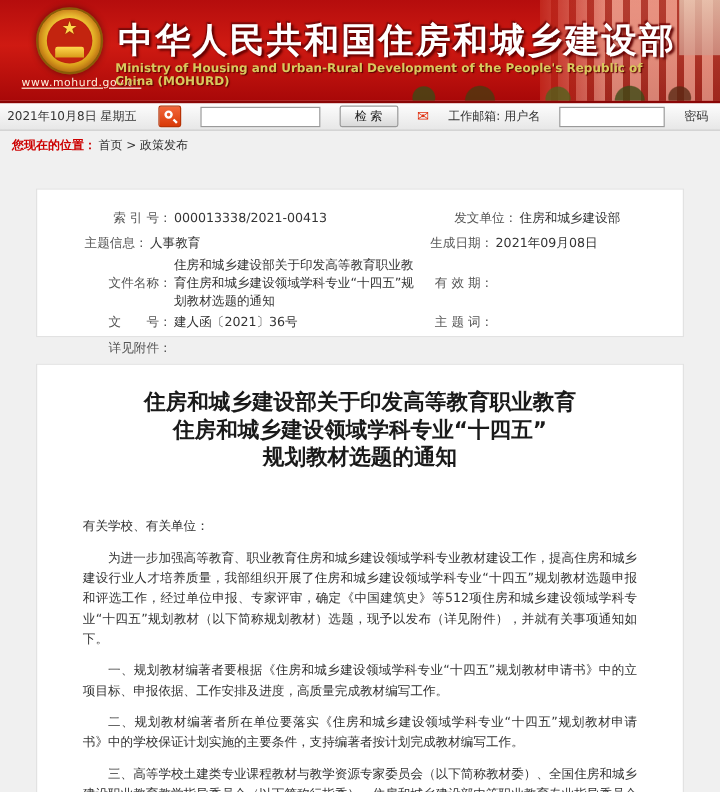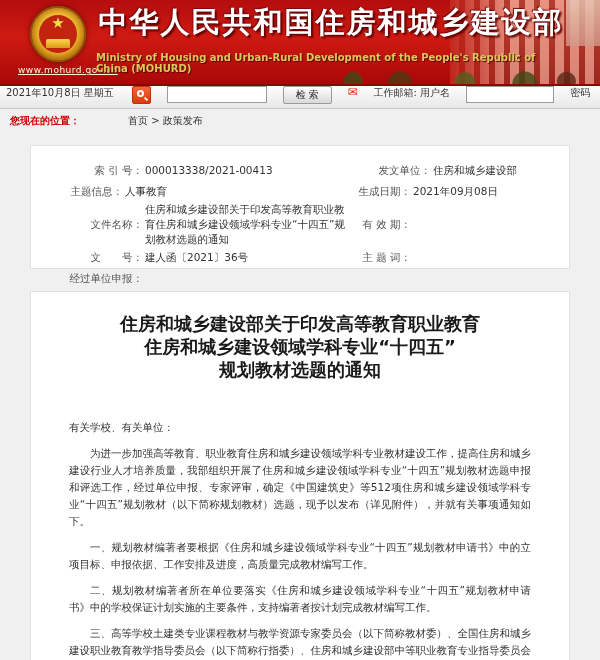--- a/index.html
+++ b/index.html
@@ -30,28 +30,28 @@
     border:2px solid #8a5a08; position:relative;
     box-shadow:0 0 6px rgba(0,0,0,.45), inset 0 0 8px rgba(140,20,10,.55); }
   .emblem .inner { position:absolute; left:7px; top:7px; width:38px; height:38px; border-radius:50%;
     background:radial-gradient(circle,#c3240f 0 65%,#8f1206 100%); }
   .emblem .star { position:absolute; left:0; right:0; top:8px; color:#ffd84d;
     font-size:15px; line-height:15px; text-shadow:0 0 2px #7a3c00; }
   .emblem .gate { position:absolute; left:14px; right:14px; bottom:12px; height:9px;
     background:linear-gradient(180deg,#ffd84d,#d89a18); border-radius:2px 2px 0 0; }
   .site-url { margin-top:3px; font-size:9px; color:#fff3e0; letter-spacing:.5px;
     text-decoration:underline; }
-  .hdr-title { position:absolute; left:96px; top:3px; width:470px; text-align:center;
+  .hdr-title { position:absolute; left:96px; top:14px; width:470px; text-align:center;
     font-size:29px; font-weight:bold; color:#ffffff; letter-spacing:2px; white-space:nowrap;
     text-shadow:2px 2px 2px #5e0000, -1px -1px 1px #7a0a0a; }
   .hdr-sub { position:absolute; left:96px; top:52px; width:470px; 
     font-size:10px; font-weight:bold; color:#d9c95d; text-shadow:1px 1px 1px #5e0000; }
 
   
-  .toolbar { width:600px; height:23px; display:flex; align-items:flex-start; gap:16px;
+  .toolbar { width:600px; height:23px; display:flex; align-items:center; gap:16px;
     padding:0 6px; background:linear-gradient(180deg,#fdfdfd,#e7e7e7);
     border-bottom:1px solid #c6c6c6; font-size:10px; color:#333; white-space:nowrap; }
   .tb-date { margin-right:2px; }
   .mag-btn { width:19px; height:18px; background:linear-gradient(180deg,#f2663a,#d93a08);
     border:1px solid #b83205; border-radius:2px; position:relative; cursor:pointer; flex:0 0 auto; }
   .mag-btn .lens { position:absolute; left:4px; top:3px; width:7px; height:7px;
     border:2px solid #fff; border-radius:50%; }
   .mag-btn .handle { position:absolute; left:11px; top:11px; width:4px; height:2px;
     background:#fff; transform:rotate(45deg); }
   .tb-input { height:17px; border:1px solid #9a9a9a; background:#fff; padding:0 3px;
@@ -59,27 +59,27 @@
   .inp-search { width:100px; }
   .inp-user { width:88px; }
   .inp-pass { width:66px; }
   .tb-btn { height:18px; padding:0 12px; font-size:10px; color:#222;
     background:linear-gradient(180deg,#ffffff,#d9d9d9); border:1px solid #9a9a9a;
     border-radius:2px; cursor:pointer; }
   .mail-ico { color:#e03010; font-size:12px; line-height:12px; }
 
   
   .crumbbar { width:600px; height:24px; display:flex; align-items:center; padding:0 10px;
-    font-size:10px; background:#f0f0f0;gap:46px; }
+    font-size:10px; background:#f0f0f0; }
   .crumb-label { color:#cc0000; font-weight:bold; }
   .crumb-path { color:#333; margin-left:2px; cursor:pointer; }
 
   
   .card { background:#fff; border:1px solid #e2e2e2; margin:0 30px; }
-  .meta-card { margin-top:12px; height:124px; padding:14px 16px 0 30px; }
+  .meta-card { margin-top:24px; height:124px; padding:14px 16px 0 30px; }
   .meta-grid { display:grid; grid-template-columns:288px 1fr; font-size:10.5px; color:#333; }
   .mrow { display:flex; align-items:center; min-height:21px; line-height:15px; }
   .mrow.tall { min-height:38px; }
   .mlabel { flex:0 0 82px; text-align:right; color:#555; }
   .mlabel.r { flex:0 0 62px; }
   .mvalue { flex:1; padding-left:2px; color:#333; }
 
   .doc-card { margin-top:22px; height:400px; padding:20px 38px 0; }
   .doc-title { text-align:center; font-size:18px; font-weight:bold; color:#1a1a1a;
     line-height:23px; margin-bottom:38px; }
@@ -156,21 +156,21 @@
     </div>
     <div class="mrow">
       <span class="mlabel">文　　号：</span>
       <span class="mvalue">建人函〔2021〕36号</span>
     </div>
     <div class="mrow">
       <span class="mlabel r">主 题 词：</span>
       <span class="mvalue"></span>
     </div>
     <div class="mrow">
-      <span class="mlabel">经过单位申报：</span>
+      <span class="mlabel">详见附件：</span>
       <span class="mvalue"></span>
     </div>
     <div class="mrow"></div>
   </div>
 </div>
 
 <div class="card doc-card">
   <div class="doc-title">
     <div>住房和城乡建设部关于印发高等教育职业教育</div>
     <div>住房和城乡建设领域学科专业“十四五”</div>

